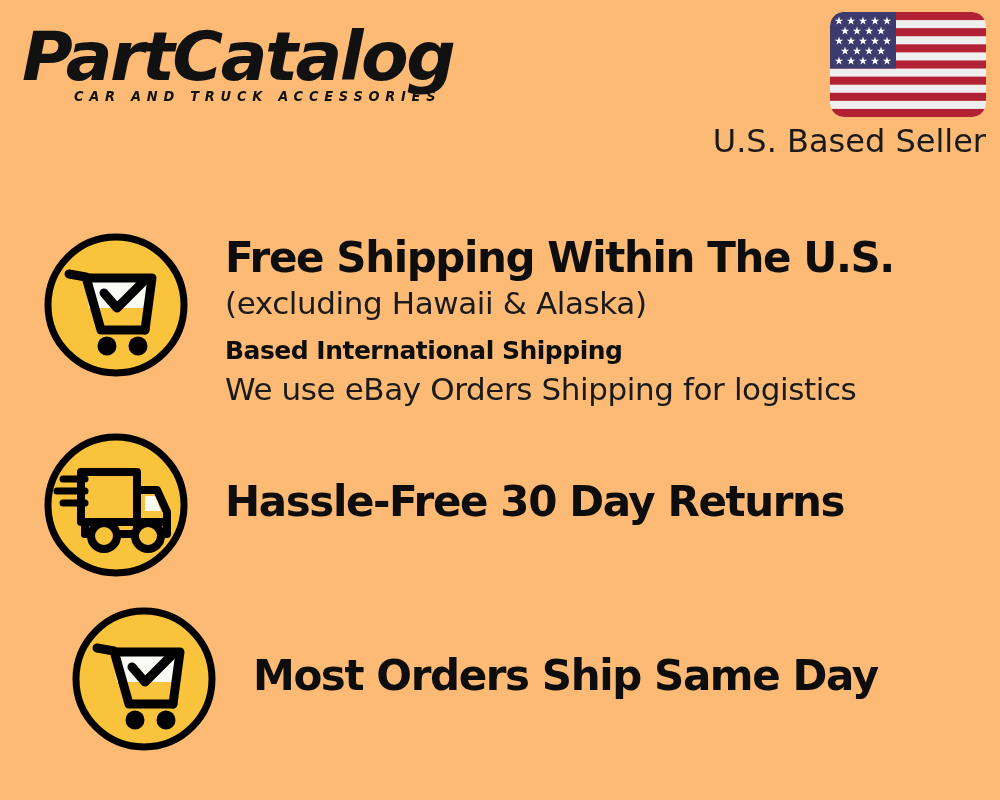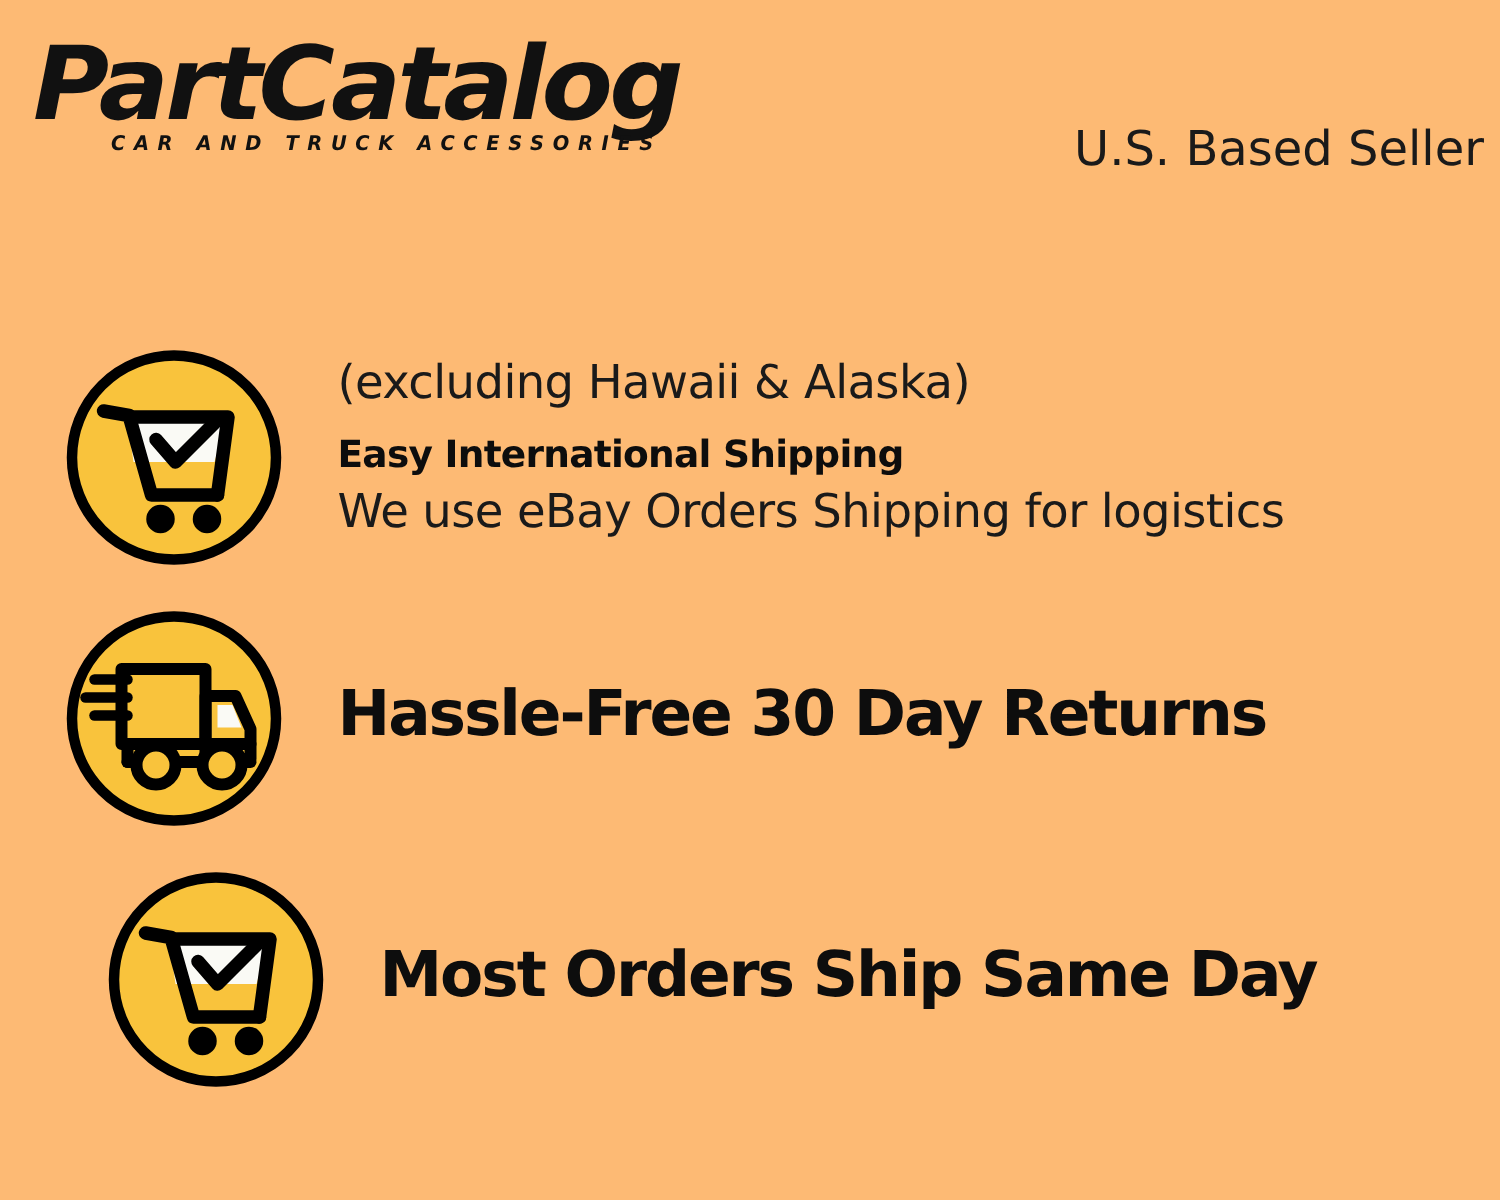--- a/index.html
+++ b/index.html
@@ -54,21 +54,21 @@
     transform: scaleX(0.96);
     transform-origin: left center;
   }
 
   .seller-badge {
     position: absolute;
     right: 14px;
     top: 12px;
     width: 270px;
     display: flex;
-    flex-direction: row;
+    flex-direction: column;
     align-items: flex-end;
   }
   .flag {
     width: 156px;
     height: 105px;
     border-radius: 14px;
     overflow: hidden;
     display: block;
   }
   .seller-label {
@@ -223,22 +223,23 @@
           <circle cx="75" cy="75" r="68" fill="#F9C33C" stroke="#000000" stroke-width="7"></circle>
           <path d="M48 78 L102 78 L110 50 L44 50 Z" fill="#FAFAF5"></path>
           <path d="M28 44 L45 47 L60 100 L104 100" fill="none" stroke="#000000" stroke-width="9" stroke-linecap="round" stroke-linejoin="round"></path>
           <path d="M47 48 L111 48 L104 100" fill="none" stroke="#000000" stroke-width="9" stroke-linecap="round" stroke-linejoin="round"></path>
           <path d="M63 63 L76 78 L102 52" fill="none" stroke="#000000" stroke-width="9" stroke-linecap="round" stroke-linejoin="round"></path>
           <circle cx="66" cy="116" r="9.5" fill="#000000"></circle>
           <circle cx="97" cy="116" r="9.5" fill="#000000"></circle>
         </svg>
       </div>
       <div class="feature-text">
+        <div class="feature-title">Free Shipping Within The U.S.</div>
         <div class="feature-sub">(excluding Hawaii &amp; Alaska)</div>
-        <div class="feature-sub-strong">Easy International Shipping</div>
+        <div class="feature-sub-strong">Based International Shipping</div>
         <div class="feature-sub">We use eBay Orders Shipping for logistics</div>
       </div>
     </div>
 
     <div class="feature-row row-returns">
       <div class="feature-icon">
         <svg viewBox="0 0 150 150" aria-hidden="true">
           <circle cx="75" cy="75" r="68" fill="#F9C33C" stroke="#000000" stroke-width="7"></circle>
 
           <line x1="22" y1="49" x2="44" y2="49" stroke="#000000" stroke-width="7" stroke-linecap="round"></line>

